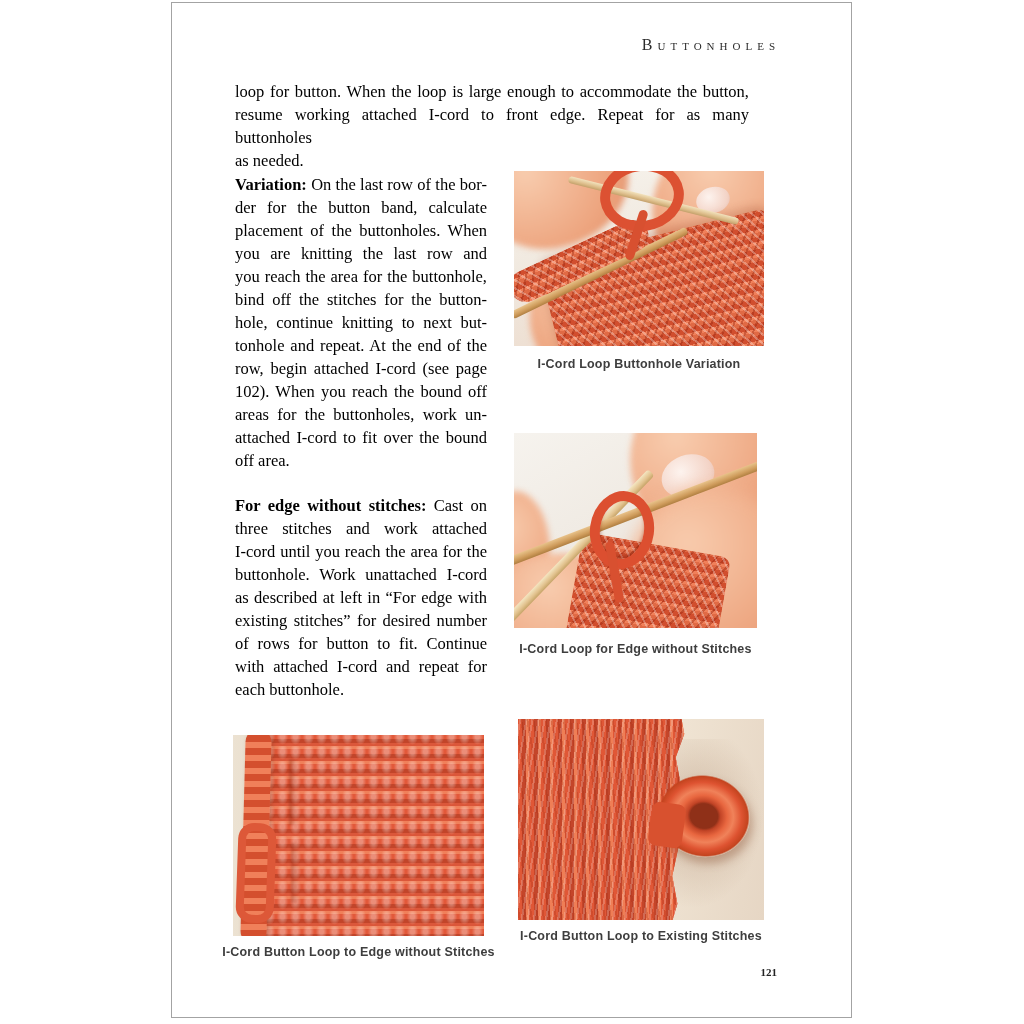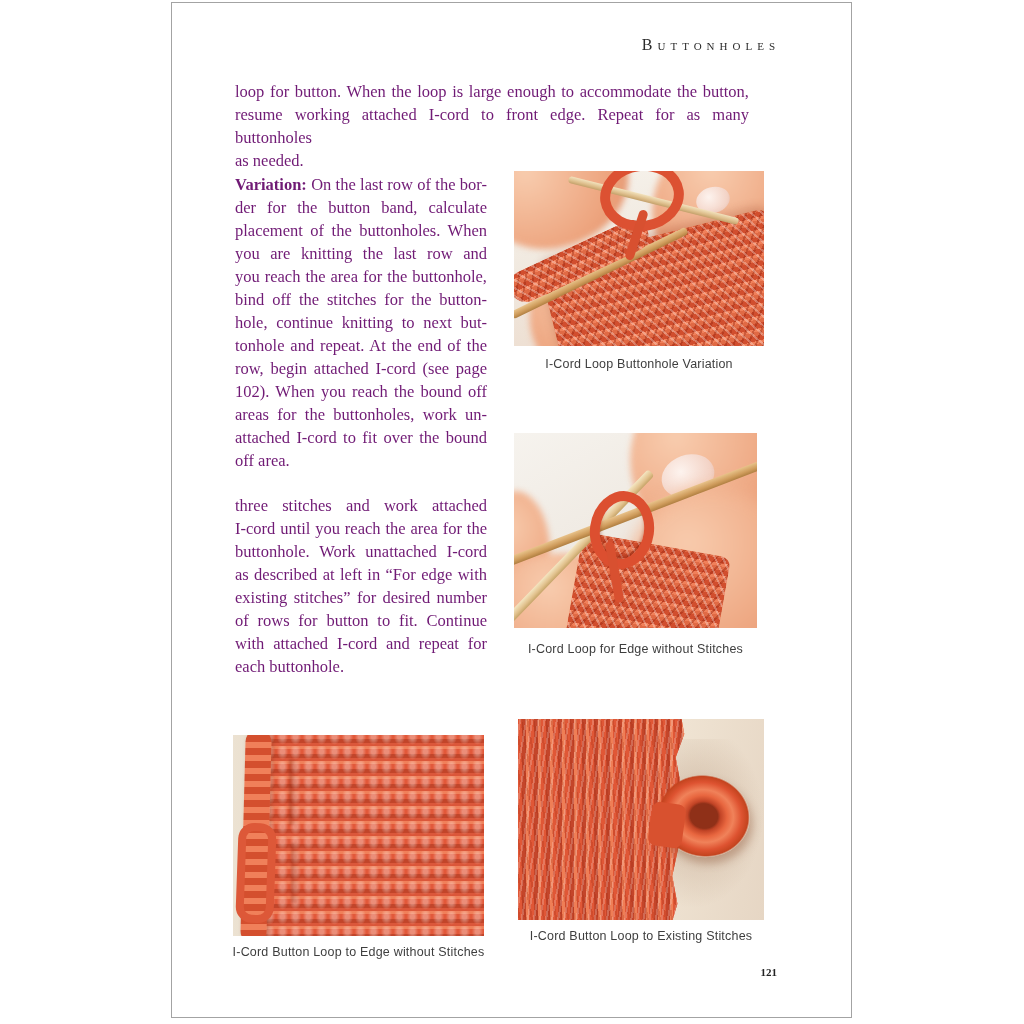--- a/index.html
+++ b/index.html
@@ -6,40 +6,40 @@
   body{width:1024px;height:1024px;position:relative;font-family:"Liberation Serif",serif;}
   .page{
     position:absolute;left:171px;top:2px;width:681px;height:1016px;
     background:#ffffff;border:1px solid #a3a3a3;box-sizing:border-box;
   }
   .running-head{
     position:absolute;top:33px;right:71px;
     font-family:"Liberation Serif",serif;font-size:16px;color:#2b2b2b;
     font-variant:small-caps;letter-spacing:5px;
   }
-  .bodytext{font-family:"Liberation Serif",serif;font-size:16.5px;line-height:23px;color:#701a75;}
+  .bodytext{font-family:"Liberation Serif",serif;font-size:16.5px;line-height:23px;color:#000000;}
   .tline{min-height:23px;}
   .just{text-align:justify;text-align-last:justify;}
   .intro{position:absolute;left:63px;top:77px;width:514px;}
   .para-variation{position:absolute;left:63px;top:170px;width:252px;}
   .para-foredge{position:absolute;left:63px;top:491px;width:252px;}
   .figure{position:absolute;}
   .fig1{left:342px;top:168px;width:250px;}
   .fig2{left:342px;top:430px;width:243px;}
   .fig3{left:61px;top:716px;width:251px;margin-top:16px;}
   .fig4{left:346px;top:716px;width:246px;}
   .photo{position:relative;overflow:hidden;background:#f1ede6;width:100%;}
   .fig1 .photo{height:175px;}
   .fig2 .photo{height:195px;}
   .fig3 .photo{height:201px;}
   .fig4 .photo{height:201px;}
   .cap{
     margin-top:11px;text-align:center;white-space:nowrap;
     font-family:"Liberation Sans",sans-serif;font-size:12.5px;color:#3e3e3e;
-    letter-spacing:.2px;margin-left:-25px;margin-right:-25px;
+    letter-spacing:.2px;margin-left:-25px;margin-right:-25px;font-weight:bold;
   }
   .fig2 .cap{margin-top:14px;}
   .fig3 .cap,.fig4 .cap{margin-top:9px;}
   .folio{position:absolute;top:963px;right:74px;font-family:"Liberation Serif",serif;
     font-weight:bold;font-size:11px;color:#222;}
 
   
   .skin{position:absolute;border-radius:50%;
     background:radial-gradient(circle at 35% 30%,#f8ccae,#eda47e 65%,#de8c67);filter:blur(3px);}
   .nail{position:absolute;border-radius:50%;
@@ -93,20 +93,21 @@
       <div class="tline just">hole, continue knitting to next but-</div>
       <div class="tline just">tonhole and repeat. At the end of the</div>
       <div class="tline just">row, begin attached I-cord (see page</div>
       <div class="tline just">102). When you reach the bound off</div>
       <div class="tline just">areas for the buttonholes, work un-</div>
       <div class="tline just">attached I-cord to fit over the bound</div>
       <div class="tline">off area.</div>
     </div>
 
   <div class="para-foredge bodytext">
+      <div class="tline just"><b>For edge without stitches:</b> Cast on</div>
       <div class="tline just">three stitches and work attached</div>
       <div class="tline just">I-cord until you reach the area for the</div>
       <div class="tline just">buttonhole. Work unattached I-cord</div>
       <div class="tline just">as described at left in “For edge with</div>
       <div class="tline just">existing stitches” for desired number</div>
       <div class="tline just">of rows for button to fit. Continue</div>
       <div class="tline just">with attached I-cord and repeat for</div>
       <div class="tline">each buttonhole.</div>
     </div>
 

